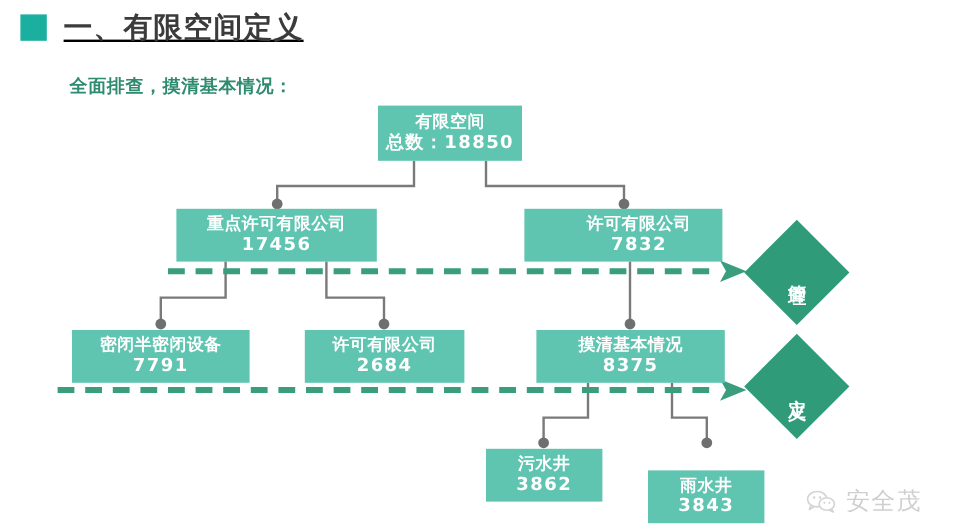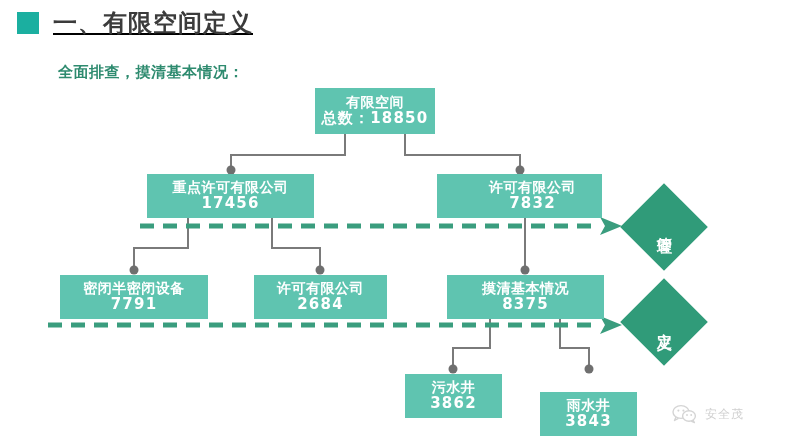--- a/index.html
+++ b/index.html
@@ -82,21 +82,21 @@
   #diamond-manage { left:633px; top:196px; width:62px; height:62px; }
   #diamond-define { left:633px; top:291px; width:62px; height:62px; }
 
   
   #watermark {
     position:absolute; left:672px; top:404px;
     display:flex; align-items:center; gap:7px;
     opacity:0.42;
   }
   #watermark-text {
-    font-size:12px; color:#8d8d8d; font-weight:normal;
+    font-size:20px; color:#8d8d8d; font-weight:normal;
     letter-spacing:1px; white-space:nowrap;
   }
 </style>
 </head>
 <body>
 
 <div id="header">
   <div id="header-bullet"></div>
   <div id="header-title">一、有限空间定义</div>
 </div>

